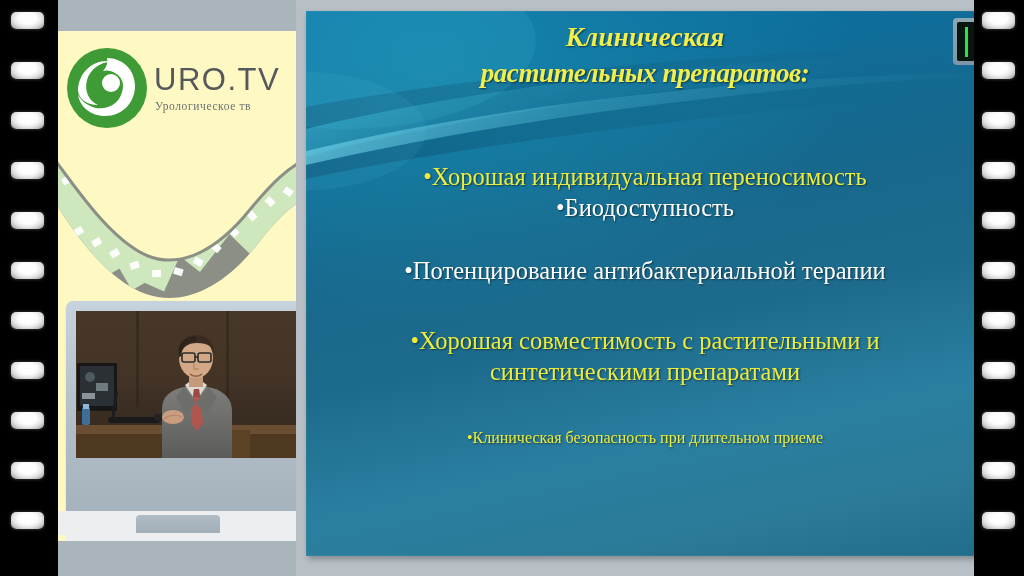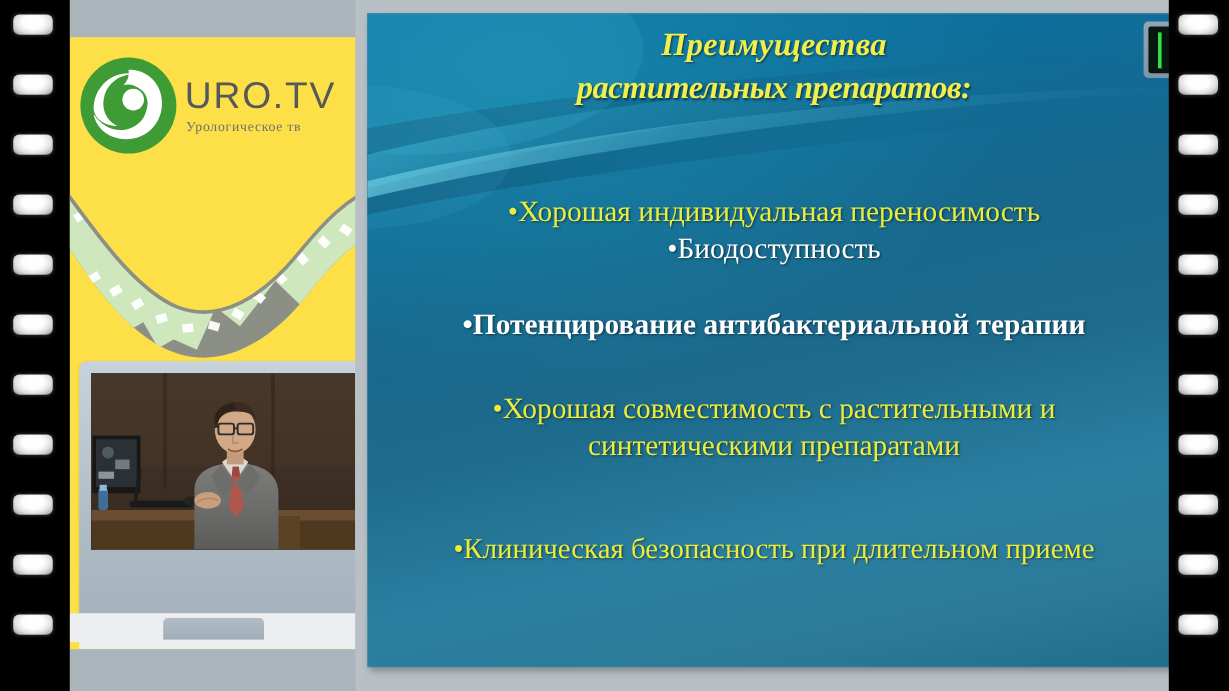--- a/index.html
+++ b/index.html
@@ -45,21 +45,21 @@
   }
   .film-border.right .sprocket { left: 8px; }
 
   
   #left-panel {
     position: absolute;
     left: 58px;
     top: 0;
     width: 280px;
     height: 576px;
-    background: #fde047;
+    background: #fef9c3;
     overflow: hidden;
     z-index: 5;
     text-align: center;
   }
 
   #top-gray-bar {
     position: absolute;
     left: 0; top: 0;
     width: 248px; height: 31px;
     background: #aab4bb;
@@ -226,24 +226,24 @@
     font-size: 24.5px;
     line-height: 31px;
     text-shadow: 1px 1px 2px rgba(0,0,0,0.5);
     white-space: nowrap;
   }
   .bullet.white  { color: #ffffff; }
   .bullet.yellow { color: #ecec3c; }
 
   .b1 { margin-top: 0px;  }
   .b2 { margin-top: 38px; }
-  .b3 { margin-top: 32px; font-weight: bold; }
+  .b3 { margin-top: 32px; }
   .b4 { margin-top: 39px; }
   .b5 { margin-top: 36px; }
-  .b6 { margin-top: 56px; font-size: 24px; }
+  .b6 { margin-top: 35px; font-size: 16px; }
 
   
   #green-widget {
     position: absolute;
     left: 953px; top: 18px;
     width: 42px; height: 47px;
     background: linear-gradient(180deg, #8fa6b4 0%, #7d95a6 100%);
     border-radius: 4px;
     z-index: 30;
     padding: 4px;
@@ -465,21 +465,21 @@
                    C318 92 132 124 0 154 Z" fill="url(#swB)"></path>
 
           <ellipse cx="40" cy="30" rx="190" ry="88" fill="#3fb6d6" opacity="0.17"></ellipse>
           <ellipse cx="-10" cy="120" rx="130" ry="60" fill="#55c9e2" opacity="0.10"></ellipse>
         </svg>
       </div>
 
       <div id="slide-content">
 
         <div class="slide-title">
-          <div class="l1">Преимущества</div>
+          <div class="l1">Клиническая</div>
           <div class="l2">растительных препаратов:</div>
         </div>
 
         <div id="bullet-list">
           <div class="bullet yellow b2">•Хорошая индивидуальная  переносимость</div>
           <div class="bullet white b1">•Биодоступность</div>
           <div class="bullet white b3">•Потенцирование  антибактериальной терапии</div>
           <div class="bullet yellow b4">•Хорошая совместимость с растительными и</div>
           <div class="bullet yellow">синтетическими препаратами</div>
           <div class="bullet yellow b6">•Клиническая безопасность при  длительном  приеме</div>

